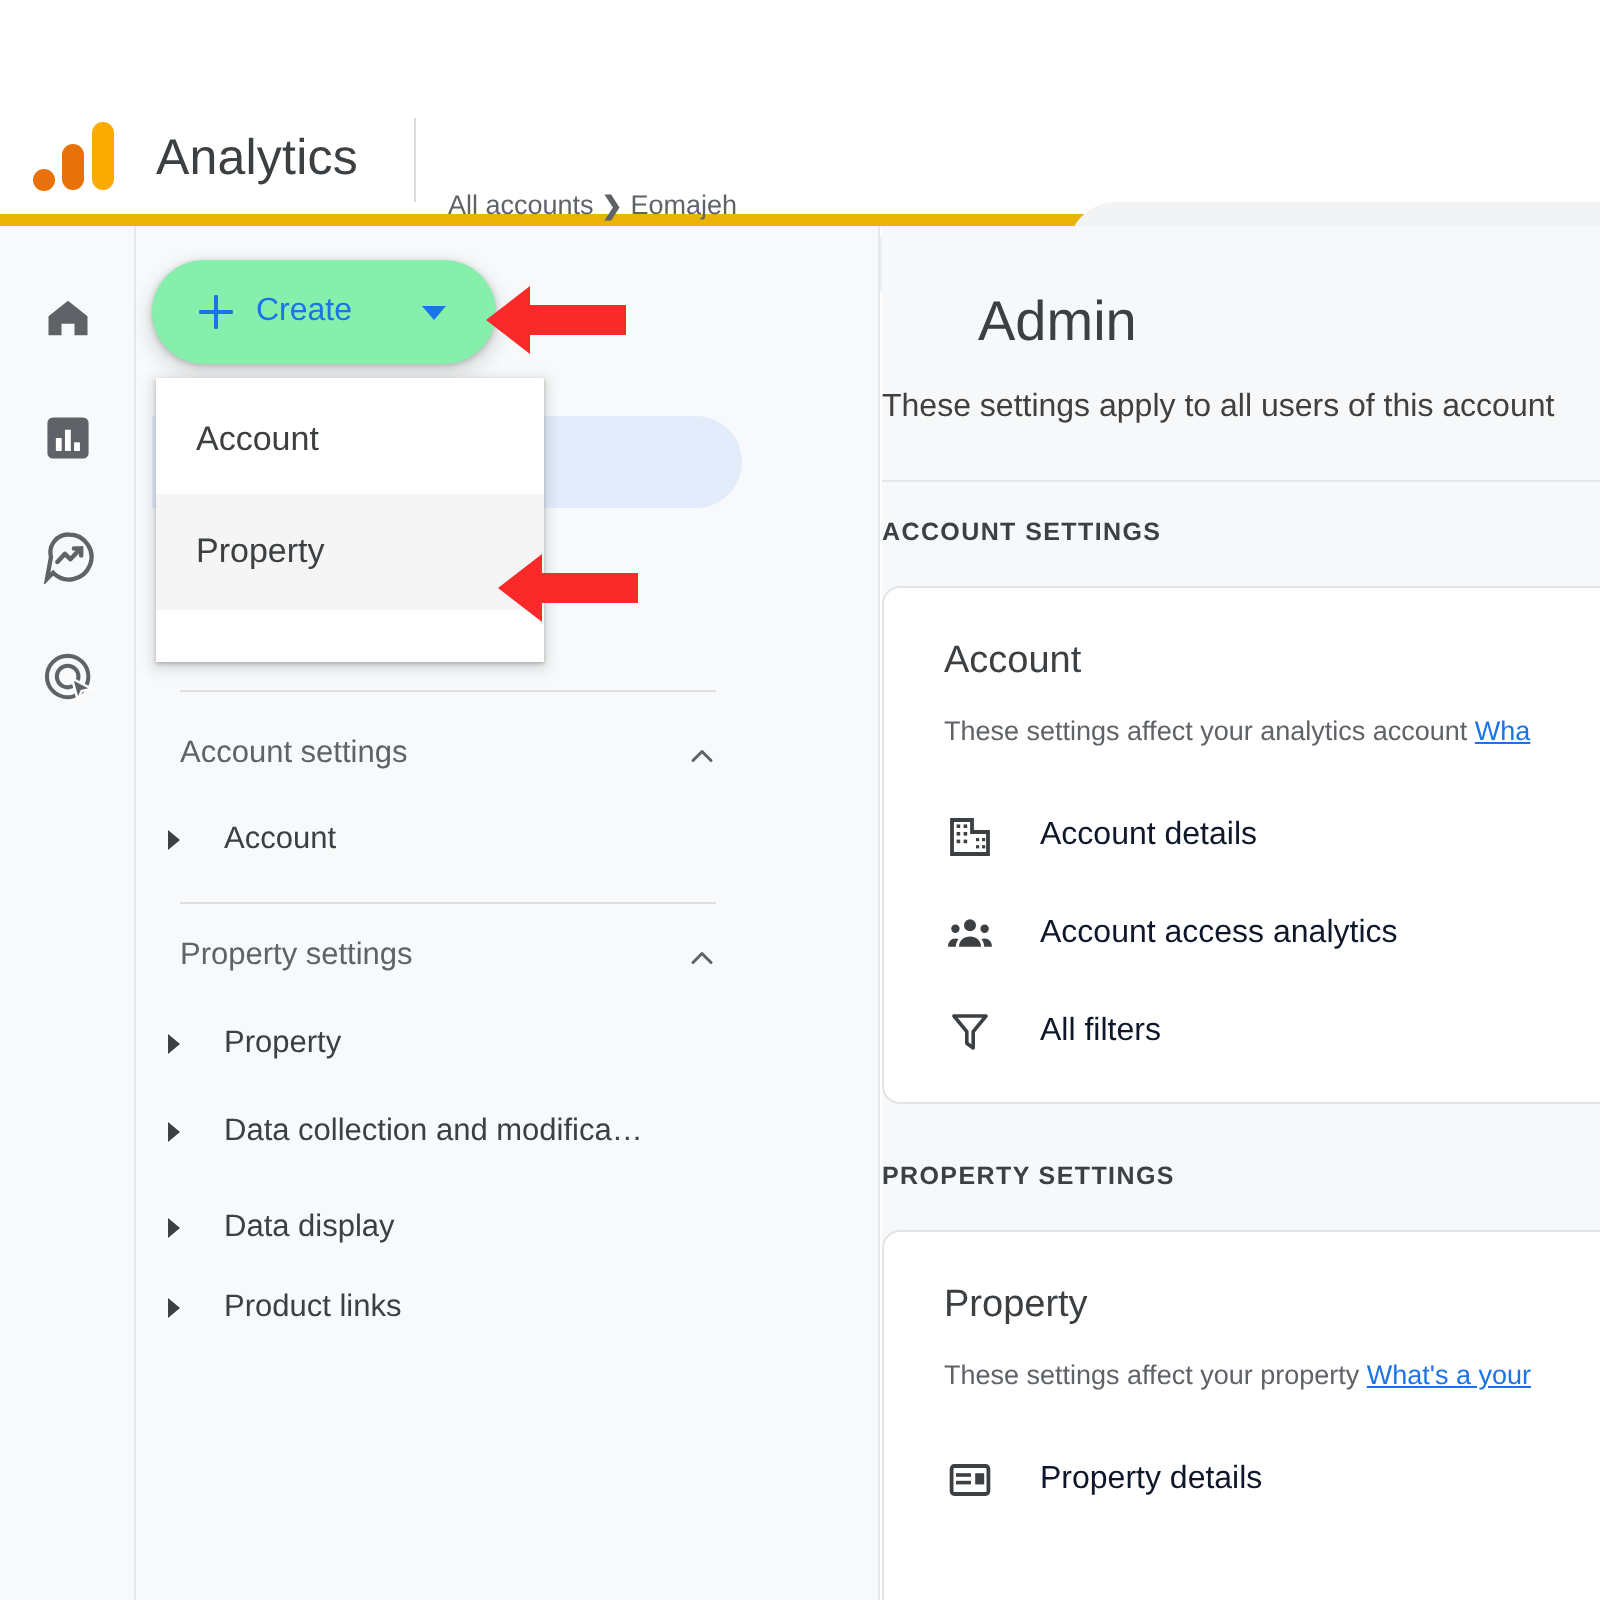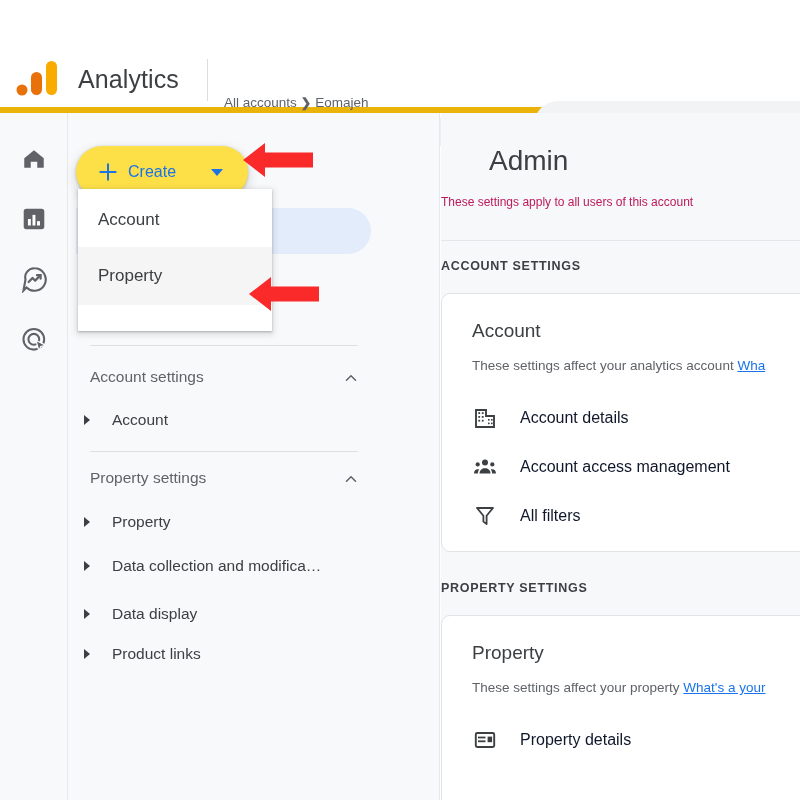--- a/index.html
+++ b/index.html
@@ -67,23 +67,23 @@
   }
 
   
   .sidebar {
     position: absolute; left: 68px; top: 113px; width: 372px; height: 687px;
     background: #f8f9fa; border-right: 1px solid #e6e8eb;
   }
 
   .create-btn {
     position: absolute; left: 76px; top: 130px; width: 172px; height: 52px;
-    background: #fde047; border-radius: 26px;
+    background: #86efac; border-radius: 26px;
     box-shadow: 0 1px 3px rgba(60,64,67,.30), 0 4px 8px 3px rgba(60,64,67,.12);
-    display: flex; align-items: center; z-index: 30; margin-top: 16px;
+    display: flex; align-items: center; z-index: 30;
   }
   .create-plus { position: absolute; left: 22px; top: 16px; width: 20px; height: 20px; }
   .create-label {
     position: absolute; left: 52px; top: 16px;
     font-size: 16px; color: #1a73e8; font-weight: 500; line-height: 20px;
   }
   .create-caret {
     position: absolute; left: 135px; top: 23px;
     width: 0; height: 0; border-left: 6px solid transparent; border-right: 6px solid transparent;
     border-top: 7px solid #1a73e8;
@@ -128,21 +128,21 @@
     border-top: 5px solid transparent; border-bottom: 5px solid transparent;
     border-left: 6px solid #3c4043;
   }
 
   
   .main {
     position: absolute; left: 441px; top: 113px; width: 359px; height: 687px;
     background: #f6f8f9; overflow: hidden;
   }
   .page-title { position: absolute; left: 0px; top: 32px; font-size: 28px; color: #3c4043; margin-left: 48px; }
-  .page-sub { position: absolute; left: 0px; top: 82px; font-size: 12px; color: #be185d; white-space: nowrap; }
+  .page-sub { position: absolute; left: 0px; top: 82px; font-size: 16px; color: #404040; white-space: nowrap; }
   .main-rule { position: absolute; left: 0px; top: 127px; width: 359px; height: 1px; background: #e4e7ea; }
   .sec-label {
     position: absolute; left: 0px; font-size: 12.5px; color: #3c4043;
     font-weight: 700; letter-spacing: .7px;
   }
 
   .card {
     position: absolute; left: 0px; width: 380px;
     background: #ffffff; border: 1px solid #e1e4e7; border-radius: 9px;
   }
@@ -348,21 +348,21 @@
         <span class="ico">
           <svg width="24" height="24" viewBox="0 0 24 24">
             <circle cx="12" cy="7.6" r="3" fill="#3c4043"></circle>
             <path d="M6.5 18.4c0-3.2 2.5-5.2 5.5-5.2s5.5 2 5.5 5.2z" fill="#3c4043"></path>
             <circle cx="4.7" cy="9.4" r="2.1" fill="#3c4043"></circle>
             <path d="M1 18.4c0-2.5 1.6-4.1 3.7-4.1.6 0 1.1.1 1.6.3-.9 1-1.4 2.3-1.4 3.8z" fill="#3c4043"></path>
             <circle cx="19.3" cy="9.4" r="2.1" fill="#3c4043"></circle>
             <path d="M23 18.4c0-2.5-1.6-4.1-3.7-4.1-.6 0-1.1.1-1.6.3.9 1 1.4 2.3 1.4 3.8z" fill="#3c4043"></path>
           </svg>
         </span>
-        <span class="lbl">Account access management</span>
+        <span class="lbl">Account access analytics</span>
       </div>
 
       <div class="card-row" style="top:208px;text-align:center;">
         <span class="ico">
           <svg width="24" height="24" viewBox="0 0 24 24">
             <path d="M4 4h16l-6.4 7.8V20l-3.2-2.4v-5.8z" fill="none" stroke="#3c4043" stroke-width="1.8" stroke-linejoin="round"></path>
           </svg>
         </span>
         <span class="lbl">All filters</span>
       </div>

